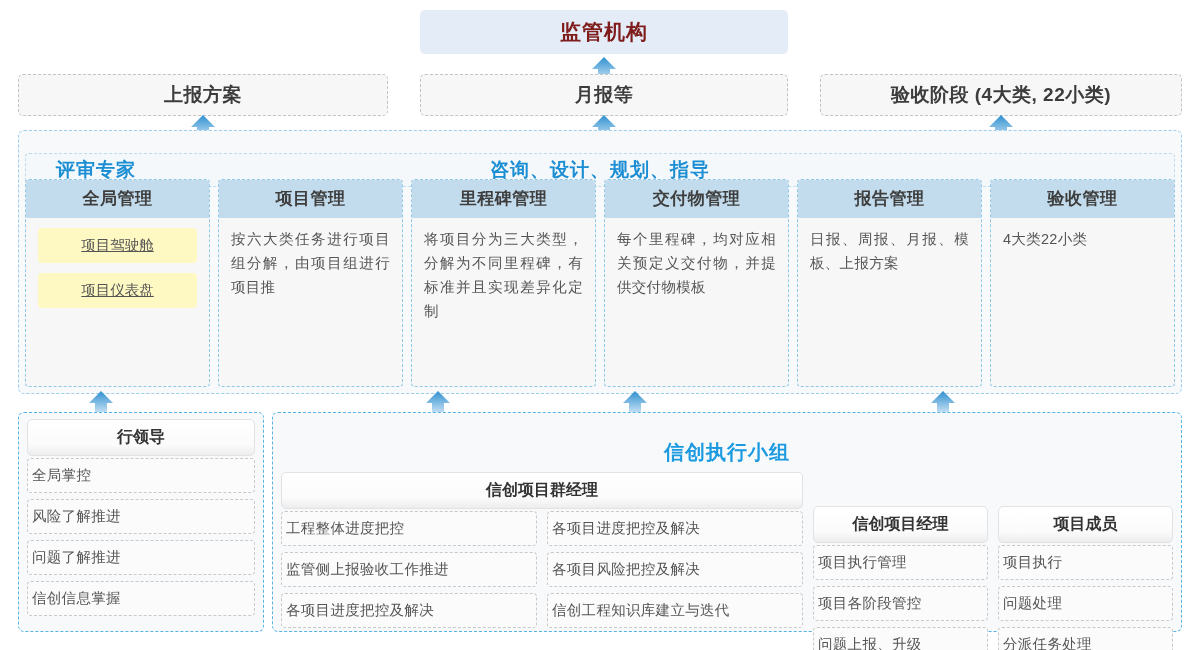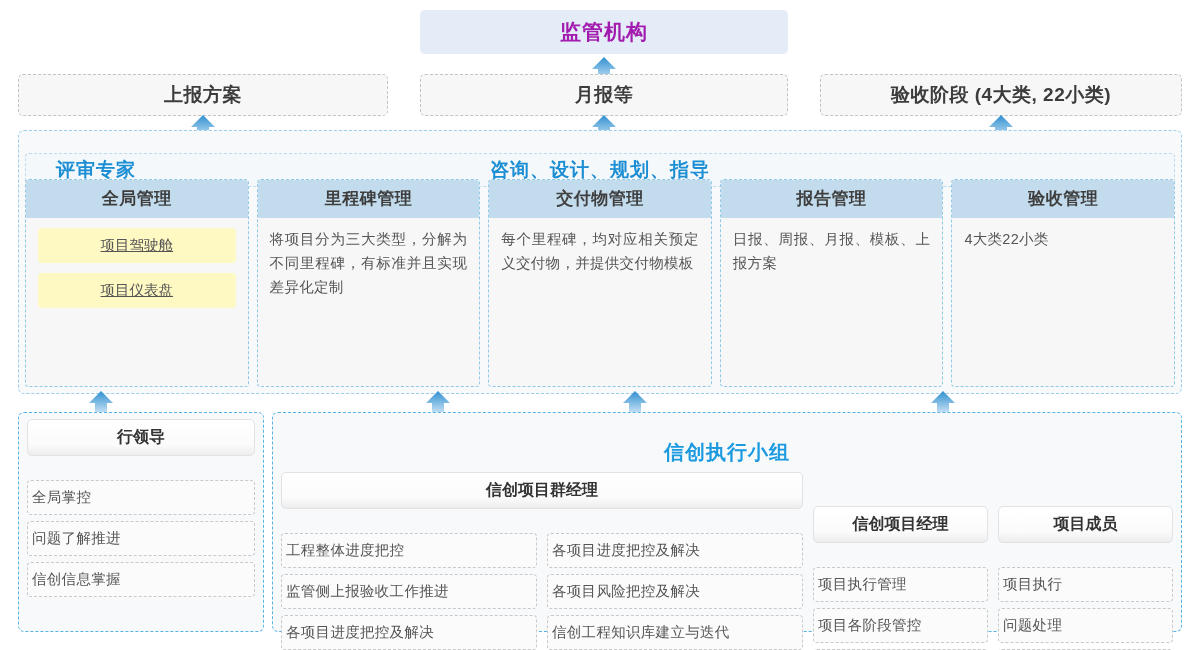--- a/index.html
+++ b/index.html
@@ -15,21 +15,21 @@
 
   
   .arrow { position:absolute; width:26px; height:28px; }
   .arrow svg { display:block; width:100%; height:100%; }
 
   
   .top-authority{
     position:absolute; left:420px; top:10px; width:368px; height:44px;
     background:#e4edf7; border-radius:5px;
     display:flex; align-items:center; justify-content:center;
-    color:#a21caf; font-weight:bold; font-size:21px; letter-spacing:1px;
+    color:#7f1d1d; font-weight:bold; font-size:21px; letter-spacing:1px;
   }
 
   .reportbox{
     position:absolute; top:74px; height:42px;
     background:#f7f7f7; border:1px dashed #c3c3c3; border-radius:5px;
     display:flex; align-items:center; justify-content:center;
     color:#3c3c3c; font-weight:bold; font-size:19px; letter-spacing:.5px;
   }
   #rb0{ left:18px;  width:370px; }
   #rb1{ left:420px; width:368px; }
@@ -87,21 +87,21 @@
     padding:24px 8px 8px;
   }
   .group-title{
     color:#1c9ae0; font-weight:bold; font-size:20px; letter-spacing:1px;
     text-align:center; margin:2px 0 6px;
   }
   .role-head{
     background:linear-gradient(#ffffff,#fbfbfb 70%,#ededed);
     border:1px solid #e2e2e2; border-radius:5px;
     text-align:center; font-weight:bold; font-size:16px; color:#333;
-    padding:7px 4px; margin-bottom:24px;
+    padding:7px 4px; margin-bottom:2px;
   }
   .task{
     border:1px dashed #c9c9c9; border-radius:4px; background:#fbfbfb;
     text-align:left; font-size:14.5px; color:#555;
     padding:7px 4px; margin-bottom:6px; letter-spacing:.3px;
     white-space:nowrap;
   }
   .task:last-child{ margin-bottom:0; }
 
   .exec-inner{ display:flex; gap:10px; }
@@ -183,20 +183,26 @@
   <div class="cols">
 
     <div class="col">
       <div class="col-head">全局管理</div>
       <div class="col-body">
         <div class="pill">项目驾驶舱</div>
         <div class="pill">项目仪表盘</div>
       </div>
     </div>
 
+    <div class="col">
+      <div class="col-head">项目管理</div>
+      <div class="col-body">
+        <p>按六大类任务进行项目组分解，由项目组进行项目推</p>
+      </div>
+    </div>
 
     <div class="col">
       <div class="col-head">里程碑管理</div>
       <div class="col-body">
         <p>将项目分为三大类型，分解为不同里程碑，有标准并且实现差异化定制</p>
       </div>
     </div>
 
     <div class="col">
       <div class="col-head">交付物管理</div>
@@ -264,20 +270,21 @@
           <stop offset="1" stop-color="#e3f1fb"></stop>
         </linearGradient>
       </defs>
     <path d="M13 1 L25 13 L19 13 L19 27 L7 27 L7 13 L1 13 Z" fill="url(#ag8)"></path>
     </svg>
 </div>
 
 <div class="bot-left">
   <div class="role-head">行领导</div>
   <div class="task">全局掌控</div>
+  <div class="task">风险了解推进</div>
   <div class="task">问题了解推进</div>
   <div class="task">信创信息掌握</div>
 </div>
 
 <div class="bot-right">
   <div class="group-title">信创执行小组</div>
 
   <div class="exec-inner">
 
     <div class="exec-pm">

